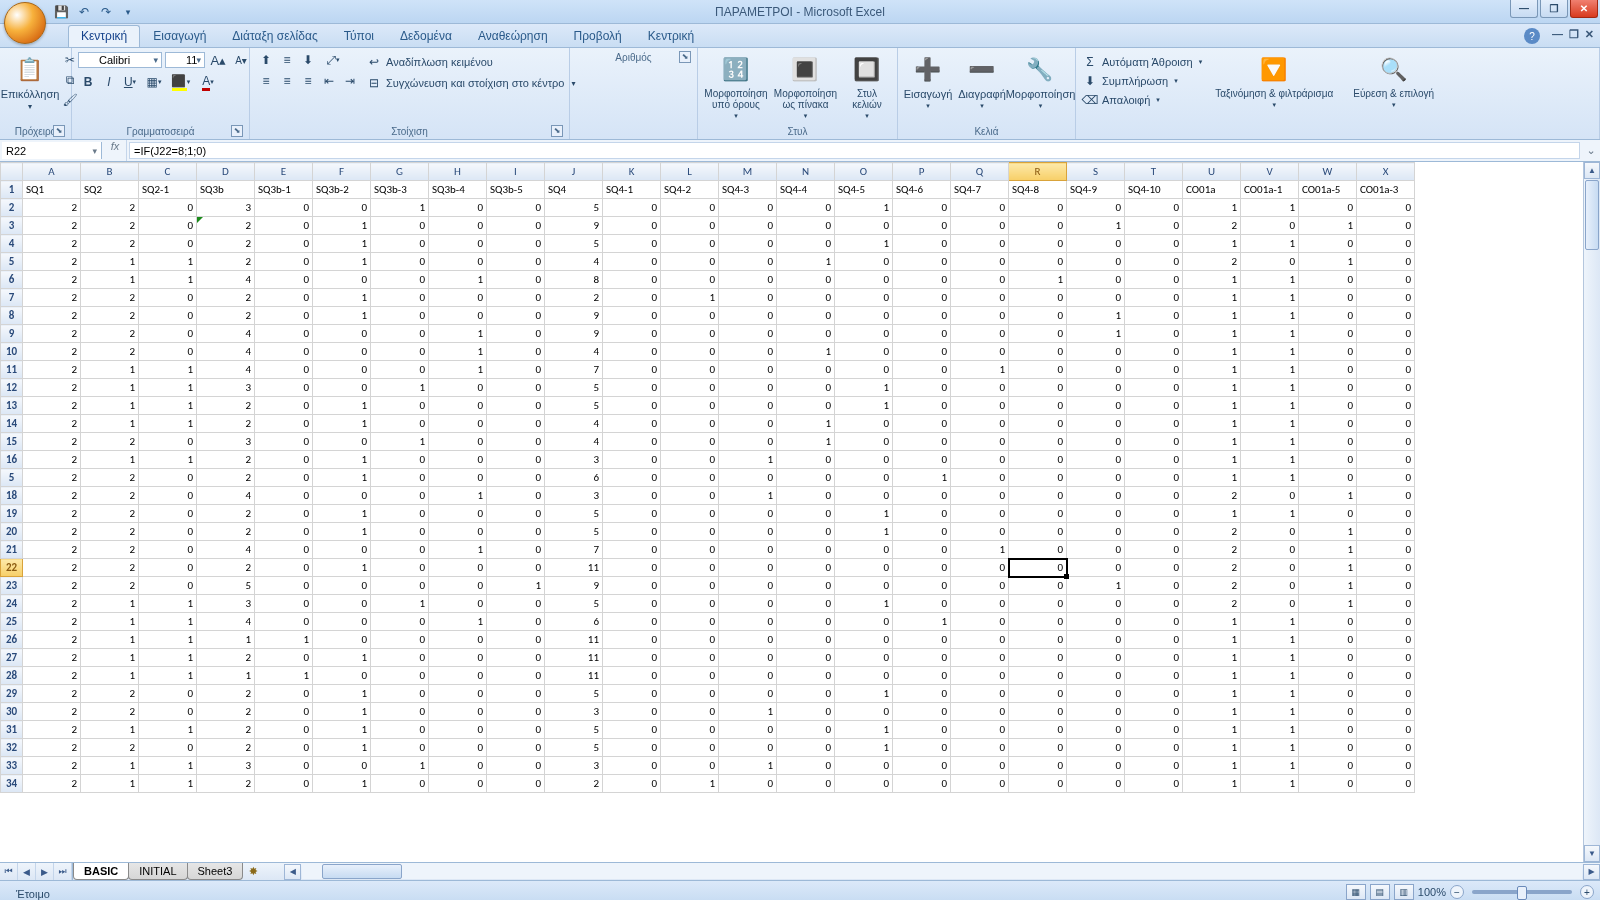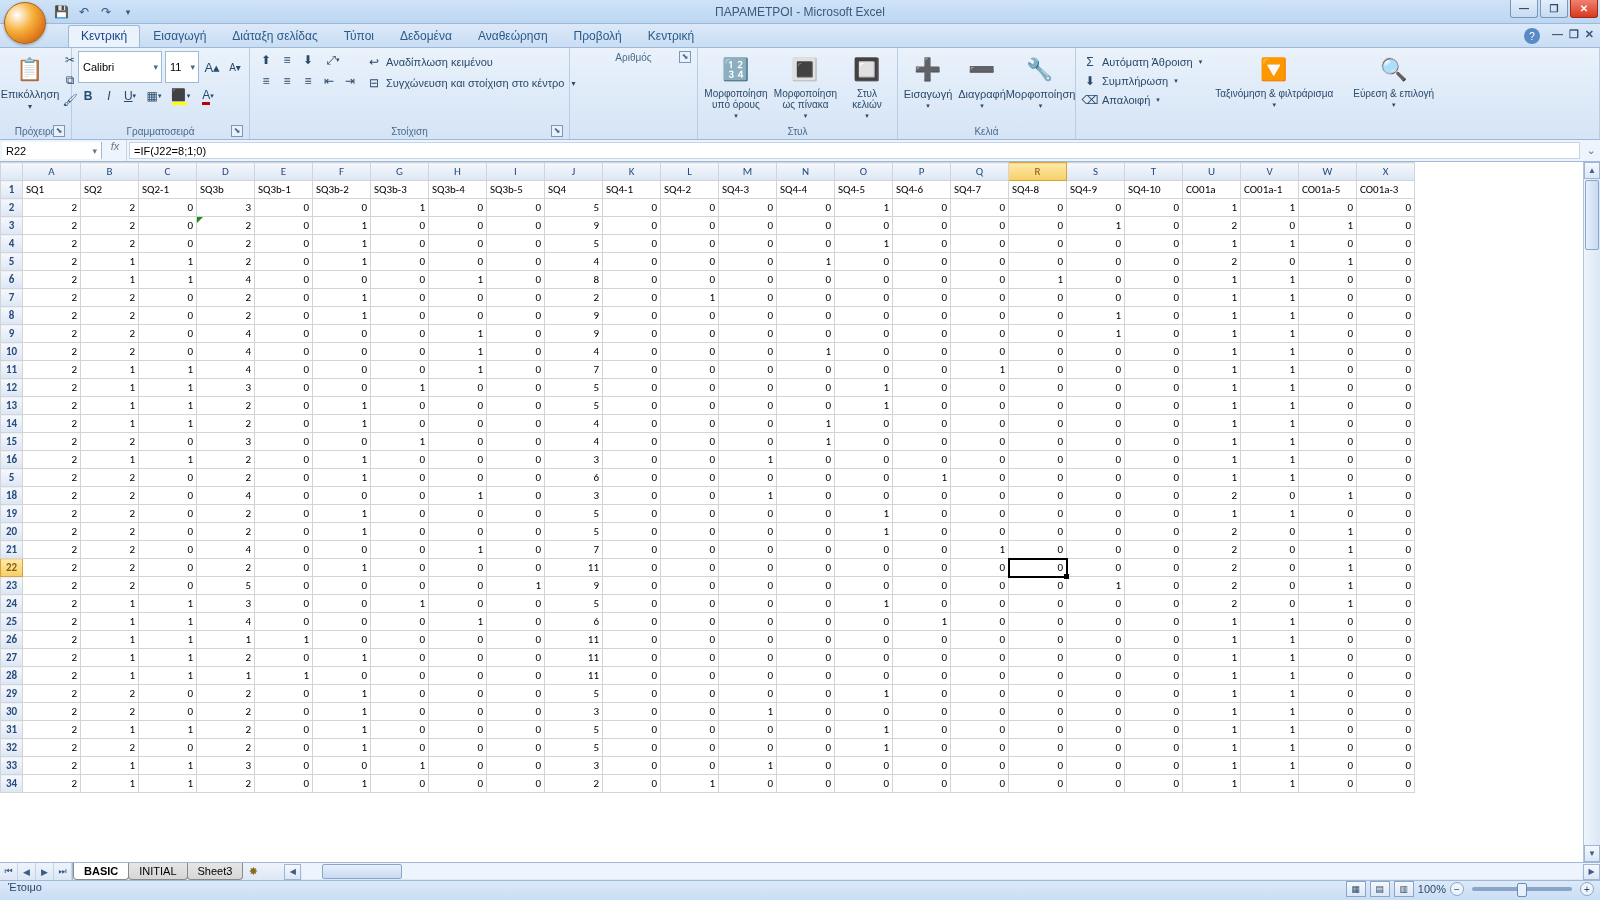--- a/index.html
+++ b/index.html
@@ -25,21 +25,21 @@
   
   .ribbon { height: 92px; background: linear-gradient(#eaf2fb,#d5e4f6); border-bottom: 1px solid #9db9d7; display: flex; }
   .group { border-right: 1px solid #b9cde6; display: flex; flex-direction: column; justify-content: space-between; padding: 3px 6px 1px; }
   .group-body { display: flex; align-items: flex-start; gap: 6px; flex: 1; }
   .group-label { text-align: center; font-size: 10px; color: #4a6a8a; padding: 1px 0; position: relative; }
   .grp-launcher { position: absolute; right: 0; bottom: 1px; width: 12px; height: 12px; border: 1px solid #7a97b7; font-size: 8px; line-height: 9px; color: #4a6a8a; background: #e8f0fb; text-align: center;}
   .big-btn { display: flex; flex-direction: column; align-items: center; justify-content: center; padding: 2px 6px; gap: 2px; font-size: 11px; color: #2a4a6a; border: 1px solid transparent; border-radius: 3px; min-width: 48px;}
   .big-icon { width: 32px; height: 32px; display: flex; align-items: center; justify-content: center; font-size: 22px; }
   .mini-stack { display: flex; flex-direction: column; gap: 2px; }
   .mini-btn { width: 20px; height: 18px; display: flex; align-items: center; justify-content: center; border: 1px solid transparent; border-radius: 2px; font-size: 12px; color: #2a4a6a;}
-  .combo { height: 32px; border: 1px solid #9db9d7; background: #fff; font-size: 11px; padding: 0 18px 0 4px; display: flex; align-items: center; position: relative; }
+  .combo { height: 16px; border: 1px solid #9db9d7; background: #fff; font-size: 11px; padding: 0 18px 0 20px; display: flex; align-items: center; position: relative; }
   .combo::after { content: '▾'; position: absolute; right: 3px; color: #4a6a8a; font-size: 9px;}
   .row-btns { display: flex; gap: 1px; }
   .ck-row { display: flex; align-items: center; gap: 4px; font-size: 11px; color: #2a4a6a; white-space: nowrap; padding: 1px 0;}
   .ck-ico { width: 16px; height: 16px; display: inline-flex; align-items: center; justify-content: center; font-size: 12px; }
 
   
   .formula-bar { height: 22px; border-bottom: 1px solid #9db9d7; background: #eef4fb; display: flex; align-items: stretch; }
   .name-box { width: 100px; border-right: 1px solid #9db9d7; display: flex; align-items: center; padding: 0 4px; background: #fff; margin: 2px; position: relative;}
   .name-box::after { content: '▾'; position: absolute; right: 4px; color: #6a7a8a; font-size: 9px;}
   .fx-btns { display: flex; align-items: flex-start; border-right: 1px solid #c4d5ea;}
@@ -74,21 +74,21 @@
   .sheet-tab { padding: 0 10px; border: 1px solid #8a8a8a; border-top: none; background: linear-gradient(#e6e6e6,#d6d6d6); display:flex; align-items:center; font-size: 11px; margin-right: -1px; border-radius: 0 0 4px 4px;}
   .sheet-tab.active { background: #fff; font-weight: bold; }
   .new-sheet { width: 22px; display:flex; align-items:center; justify-content:center; color:#8a6a1a;}
   .hscroll { flex:1; margin-left: 20px; display:flex; align-items:center; position:relative;}
   .hscroll .track { position:absolute; left:18px; right:18px; top:1px; bottom:1px; background:#eef4fb;}
   .hscroll .thumb { position:absolute; left: 38px; width: 80px; top:1px; bottom:1px; background: linear-gradient(#e8f0fb,#c7dbf2); border:1px solid #8aa5ca; border-radius:2px;}
   .hscroll .arr { width:17px; height:16px; background: linear-gradient(#f5f8fc,#dce7f5); border:1px solid #9eb6d6; display:flex; align-items:center; justify-content:center; font-size:8px; color:#3a5a8a; position:absolute;}
   .hscroll .arr.l { left:0;} .hscroll .arr.r { right:0;}
 
   
-  .status-bar { position: absolute; bottom:0; left:0; right:0; height:20px; background: linear-gradient(#dce9f9,#c9ddf3); border-top:1px solid #9db9d7; display:flex; align-items:flex-start; padding: 0 8px; font-size:11px; color:#2a4a6a;}
+  .status-bar { position: absolute; bottom:0; left:0; right:0; height:20px; background: linear-gradient(#dce9f9,#c9ddf3); border-top:1px solid #9db9d7; display:flex; align-items:flex-end; padding: 0 16px; font-size:11px; color:#2a4a6a;}
   .status-right { position:absolute; right:6px; display:flex; align-items:center; gap:4px;}
   .view-btn { width:20px; height:16px; border:1px solid #8aa5ca; background:linear-gradient(#f5f8fc,#dce7f5); display:flex; align-items:center; justify-content:center; font-size:9px;}
   .zoom-slider { width: 100px; height:4px; background:#8aa5ca; position:relative; border-radius:2px; margin: 0 4px;}
   .zoom-slider::after { content:''; position:absolute; left:50%; top:-4px; width:8px; height:12px; background:#e8f0fb; border:1px solid #6a8aba; border-radius:2px; transform:translateX(-50%);}
   .zoom-btn { width:14px; height:14px; border:1px solid #8aa5ca; border-radius:50%; background:#eef4fb; display:flex; align-items:center; justify-content:center; font-size:10px;}
 </style>
 </head>
 <body>
 
 <div class="title-bar">

